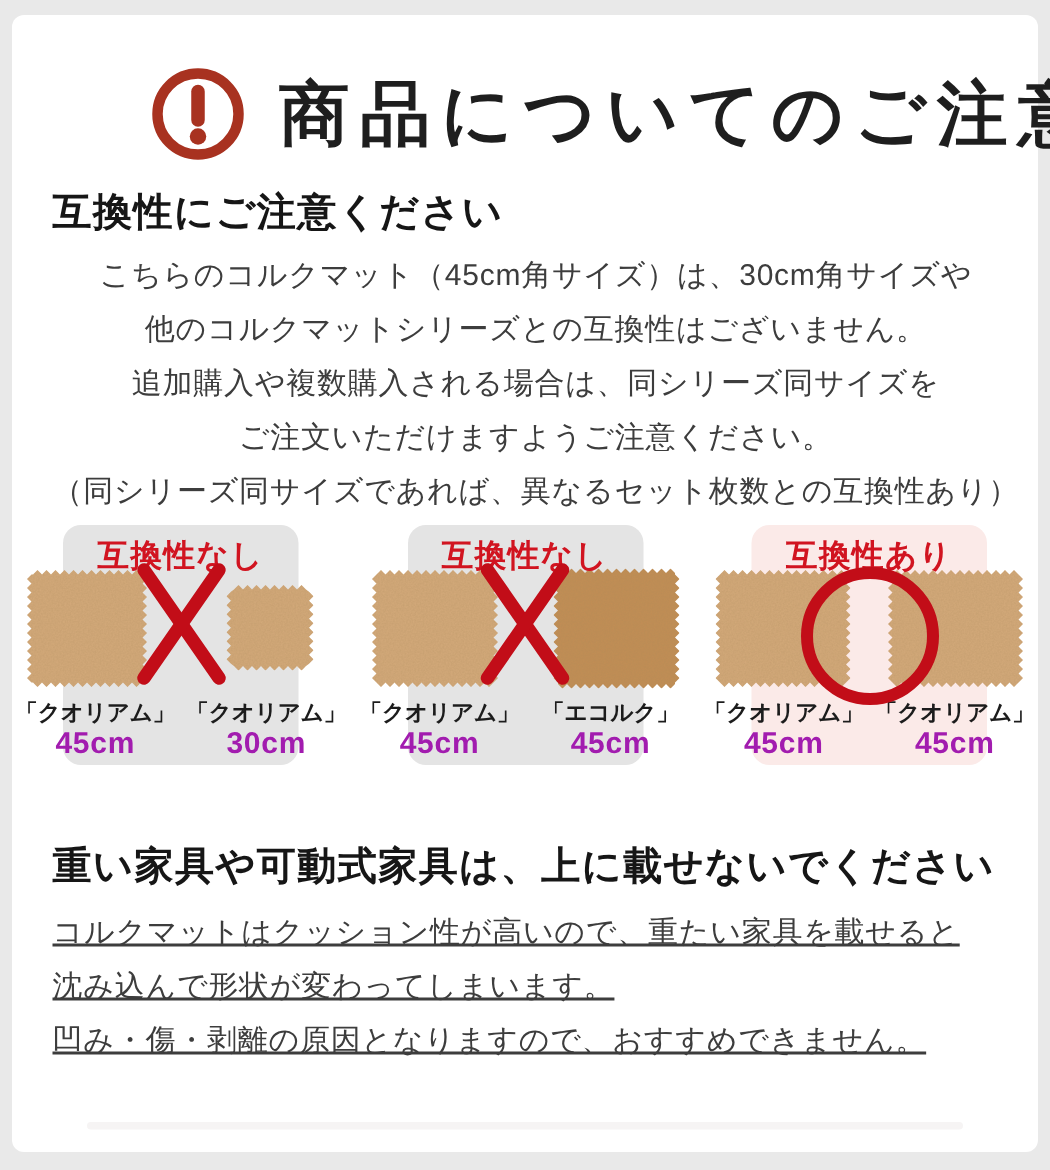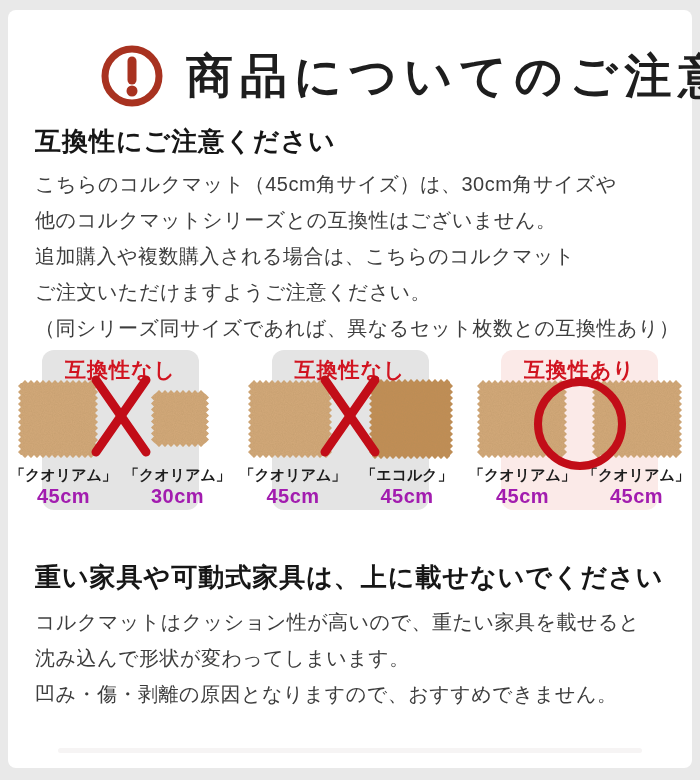--- a/index.html
+++ b/index.html
@@ -18,22 +18,22 @@
   .alert-icon { width:64px; height:66px; flex:0 0 auto; }
   .page-title {
     margin-left:22px; font-size:47px; font-weight:700; letter-spacing:7px;
     color:#1e1e1e; white-space:nowrap;
   }
   
   .h-section { position:absolute; left:35px; font-size:26px; font-weight:700; letter-spacing:1px; color:#161616; white-space:nowrap; }
   .h1 { top:124px; }
   .h2 { top:560px; }
   .body-text { position:absolute; left:35px; font-size:20px; line-height:36px; color:#3d3d3d; letter-spacing:0.5px; white-space:nowrap; }
-  .p1 { top:166px; }
-  .p2 { top:604px; }
+  .p1 { top:166px;text-align:center; }
+  .p2 { top:604px;text-decoration:underline; }
   
   .panels { position:absolute; left:18px; right:18px; top:350px; height:160px; display:flex; justify-content:space-between; }
   .panel { position:relative; width:205px; height:160px; }
   .panel-bg { position:absolute; left:24px; right:24px; top:0; bottom:0; border-radius:12px; }
   .panel-bg.no  { background:var(--panel-gray); }
   .panel-bg.yes { background:var(--panel-pink); }
   .verdict {
     position:absolute; top:6px; left:0; right:0; text-align:center;
     font-size:21px; font-weight:700; letter-spacing:1px; color:var(--verdict-red); z-index:2;
   }
@@ -75,21 +75,21 @@
     <circle cx="32" cy="48" r="5.5" fill="var(--icon-red)"></circle>
   </svg>
   <div class="page-title">商品についてのご注意</div>
 </div>
 
 <div class="h-section h1">互換性にご注意ください</div>
 
 <div class="body-text p1">
   <div>こちらのコルクマット（45cm角サイズ）は、30cm角サイズや</div>
   <div>他のコルクマットシリーズとの互換性はございません。</div>
-  <div>追加購入や複数購入される場合は、こちらのコルクマット</div>
+  <div>追加購入や複数購入される場合は、同シリーズ同サイズを</div>
   <div>ご注文いただけますようご注意ください。</div>
   <div>（同シリーズ同サイズであれば、異なるセット枚数との互換性あり）</div>
 </div>
 
 <div class="panels">
 
   <div class="panel">
     <div class="panel-bg no"></div>
     <div class="verdict">互換性なし</div>
     <div class="mat" style="left:0;top:30px"><svg width="80" height="78" viewBox="0 0 80 78">

